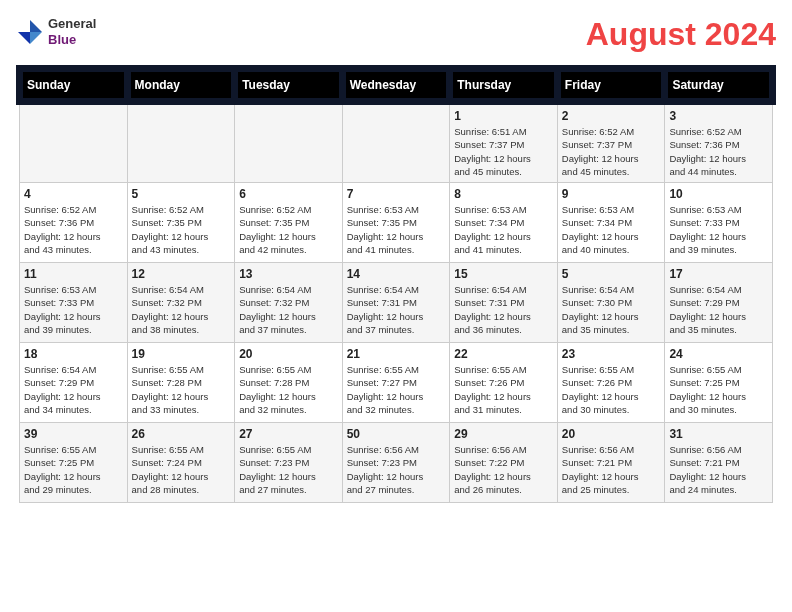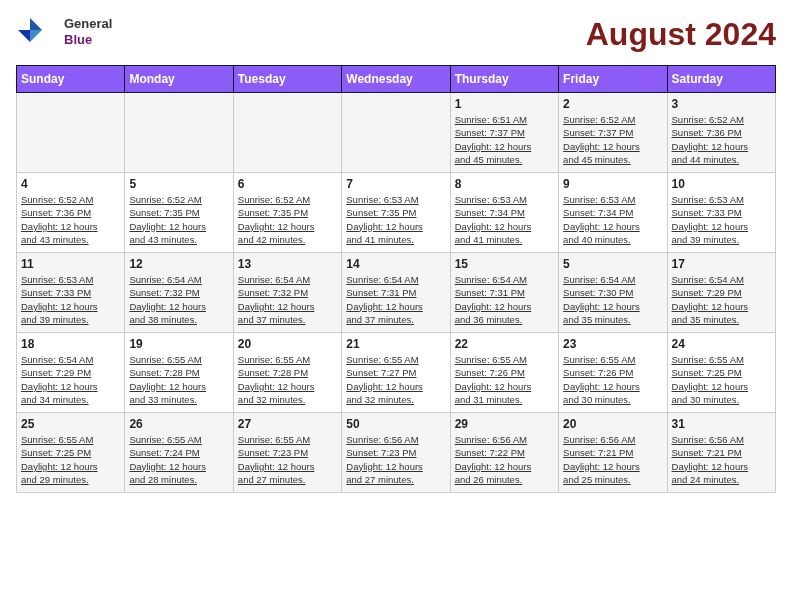--- a/index.html
+++ b/index.html
@@ -11,61 +11,61 @@
       padding: 16px;
     }
     .header {
       display: flex;
       justify-content: space-between;
       align-items: flex-start;
       margin-bottom: 12px;
     }
     .logo {
       display: flex;
-      align-items: flex-start;
-      gap: 20px;
+      align-items: center;
+      gap: 4px;
     }
     .logo-text {
       display: flex;
       flex-direction: column;
       font-size: 13px;
       font-weight: bold;
       line-height: 1.2;
     }
     .logo-text .general { color: #333; }
     .logo-text .blue { color: #701a75; }
     .logo-icon {
       width: 28px;
       height: 28px;
     }
     .title-block {
       text-align: right;
     }
     .title-block .month-year {
       font-size: 32px;
       font-weight: bold;
-      color: #7f1d1d;
+      color: #ef4444;
     }
     .title-block .location {
       font-size: 15px;
       color: #444;
     }
     table {
       width: 100%;
       border-collapse: collapse;
       font-size: 11px;
     }
     thead tr th {
-      background: #8b5cf6;
+      background: #000000;
       color: #fff;
       padding: 6px 4px;
       text-align: left;
       font-size: 12px;
       font-weight: bold;
-      border: 1px solid #0f172a;
+      border: 7px solid #0f172a;
     }
     tbody tr td {
       border: 1px solid #ccc;
       vertical-align: top;
       padding: 4px;
       width: calc(100% / 7);
       min-height: 80px;
       height: 80px;
       background: #fff;
     }
@@ -78,21 +78,20 @@
     .day-number {
       font-size: 12px;
       font-weight: bold;
       color: #222;
       margin-bottom: 2px;
     }
     .day-info {
       font-size: 9.5px;
       color: #333;
       line-height: 1.4;
-      text-decoration: underline;
     }
     .empty-cell {
       background: #f9f9f9;
     }
   </style>
 </head>
 <body>
 
 <div class="header">
   <div class="logo">
@@ -227,21 +226,21 @@
           <div class="day-number">23</div>
           <div class="day-info">Sunrise: 6:55 AM<br>Sunset: 7:26 PM<br>Daylight: 12 hours<br>and 30 minutes.</div>
         </td>
         <td>
           <div class="day-number">24</div>
           <div class="day-info">Sunrise: 6:55 AM<br>Sunset: 7:25 PM<br>Daylight: 12 hours<br>and 30 minutes.</div>
         </td>
       </tr>
       <tr>
         <td>
-          <div class="day-number">25</div>
+          <div class="day-number">39</div>
           <div class="day-info">Sunrise: 6:55 AM<br>Sunset: 7:25 PM<br>Daylight: 12 hours<br>and 29 minutes.</div>
         </td>
         <td>
           <div class="day-number">26</div>
           <div class="day-info">Sunrise: 6:55 AM<br>Sunset: 7:24 PM<br>Daylight: 12 hours<br>and 28 minutes.</div>
         </td>
         <td>
           <div class="day-number">27</div>
           <div class="day-info">Sunrise: 6:55 AM<br>Sunset: 7:23 PM<br>Daylight: 12 hours<br>and 27 minutes.</div>
         </td>

